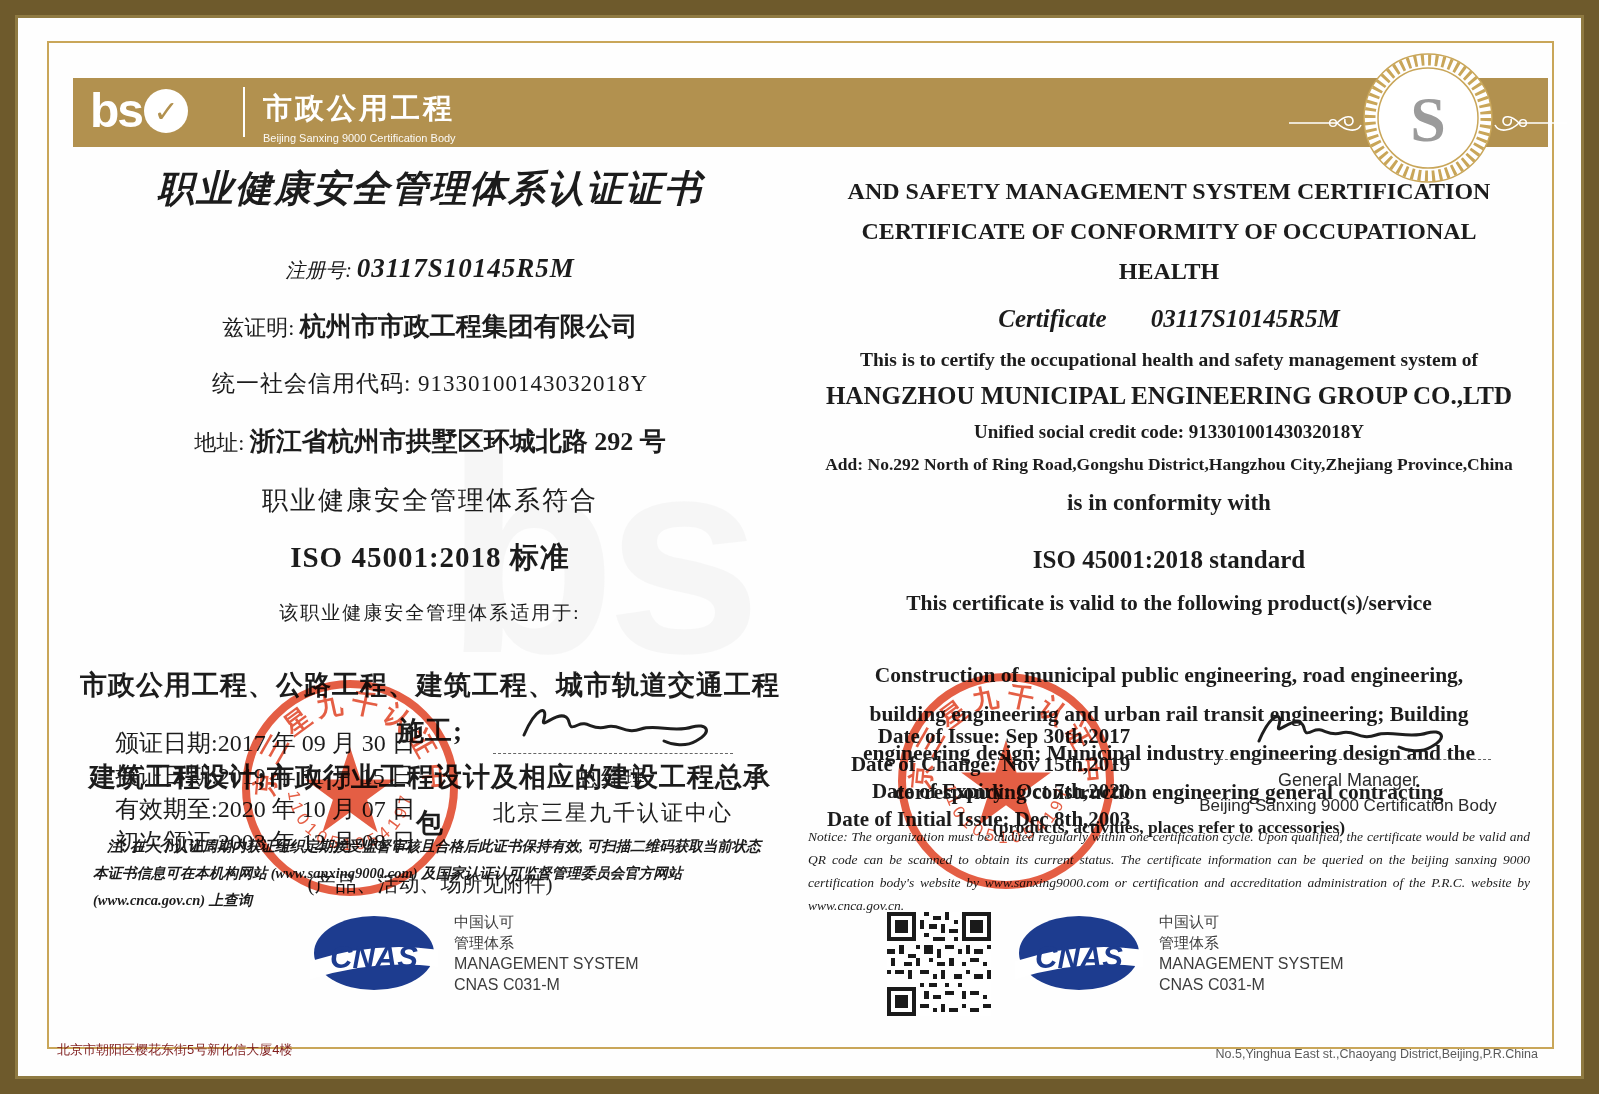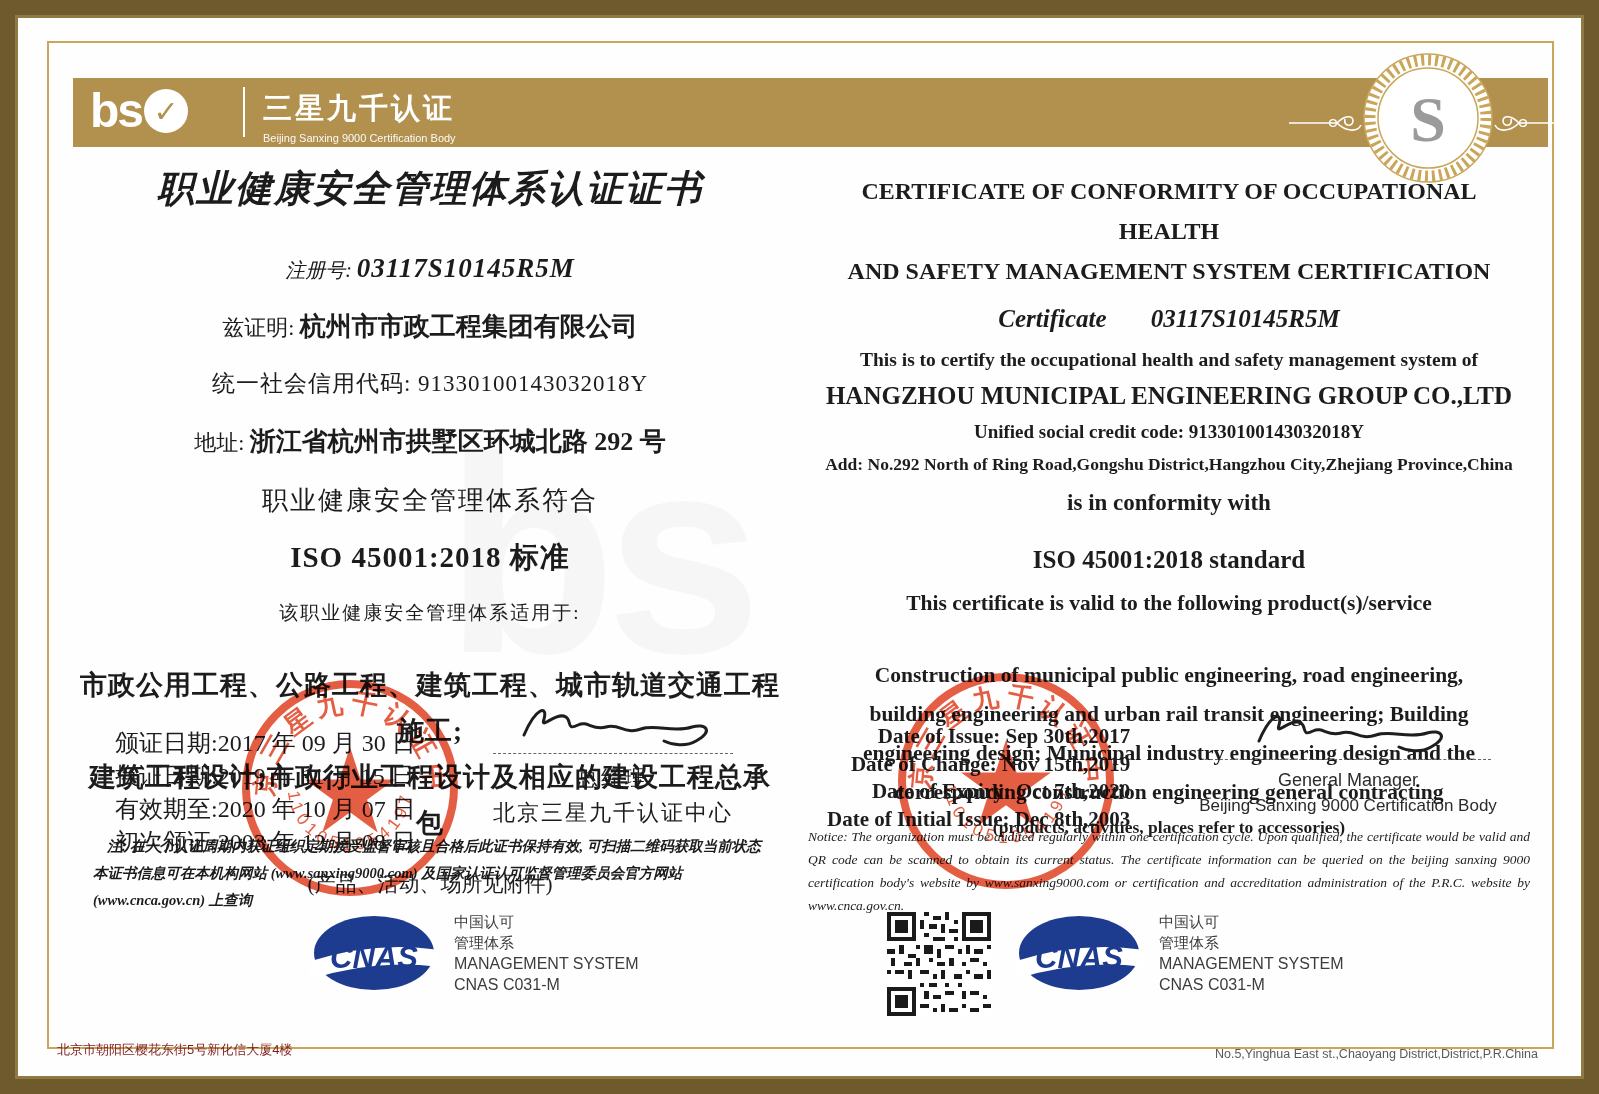--- a/index.html
+++ b/index.html
@@ -90,21 +90,21 @@
   <div class="watermark">bs</div>
   <div class="inner-border"></div>
   <div class="gold-band"></div>
 
   <div class="logo-wrap">
     <span class="logo-text">bs</span>
     <span class="logo-check">✓</span>
   </div>
   <div class="band-sep"></div>
   <div class="band-org">
-    <div class="band-org-cn">三星九千认证</div>
+    <div class="band-org-cn">市政公用工程</div>
     <div class="band-org-en">Beijing Sanxing 9000 Certification Body</div>
   </div>
 
   <svg class="flourish" style="left:1272px;" width="76" height="24" viewBox="0 0 76 24">
     <path d="M2 12 H50 M50 12 C58 4 66 4 66 10 C66 16 56 16 58 8 M50 12 C58 20 70 22 74 14" stroke="#fff" stroke-width="1.6" fill="none"></path>
     <circle cx="46" cy="12" r="3.4" fill="none" stroke="#fff" stroke-width="1.4"></circle>
   </svg>
   <svg class="flourish" style="left:1478px;" width="76" height="24" viewBox="0 0 76 24">
     <path d="M74 12 H26 M26 12 C18 4 10 4 10 10 C10 16 20 16 18 8 M26 12 C18 20 6 22 2 14" stroke="#fff" stroke-width="1.6" fill="none"></path>
     <circle cx="30" cy="12" r="3.4" fill="none" stroke="#fff" stroke-width="1.4"></circle>
@@ -137,22 +137,22 @@
     <div class="cn-scope-intro">该职业健康安全管理体系适用于:</div>
     <div class="cn-scope">
       <div>市政公用工程、公路工程、建筑工程、城市轨道交通工程施工;</div>
       <div>建筑工程设计;市政行业工程设计及相应的建设工程总承包</div>
     </div>
     <div class="cn-scope-note">(产品、活动、场所见附件)</div>
   </div>
 
   <div class="col-right">
     <h2 class="en-title">
+      <div>AND SAFETY MANAGEMENT SYSTEM CERTIFICATION</div>
       <div>CERTIFICATE OF CONFORMITY OF OCCUPATIONAL HEALTH</div>
-      <div>AND SAFETY MANAGEMENT SYSTEM CERTIFICATION</div>
     </h2>
     <div class="en-cert">
       <span>Certificate</span>
       <span class="no">03117S10145R5M</span>
     </div>
     <div class="en-certify">This is to certify the occupational health and safety management system of</div>
     <div class="en-company">HANGZHOU MUNICIPAL ENGINEERING GROUP CO.,LTD</div>
     <div class="en-credit">Unified social credit code: 91330100143032018Y</div>
     <div class="en-address">Add: No.292 North of Ring Road,Gongshu District,Hangzhou City,Zhejiang Province,China</div>
     <div class="en-conform">is in conformity with</div>
@@ -326,15 +326,15 @@
     </svg>
     <div class="cnas-text">
       <div class="cn">中国认可</div>
       <div class="cn">管理体系</div>
       <div class="en">MANAGEMENT SYSTEM</div>
       <div class="en">CNAS C031-M</div>
     </div>
   </div>
 
   <div class="footer-cn">北京市朝阳区樱花东街5号新化信大厦4楼</div>
-  <div class="footer-en">No.5,Yinghua East st.,Chaoyang District,District,P.R.China</div>
+  <div class="footer-en">No.5,Yinghua East st.,Chaoyang District,Beijing,P.R.China</div>
 
 </div>
 
 </body></html>

